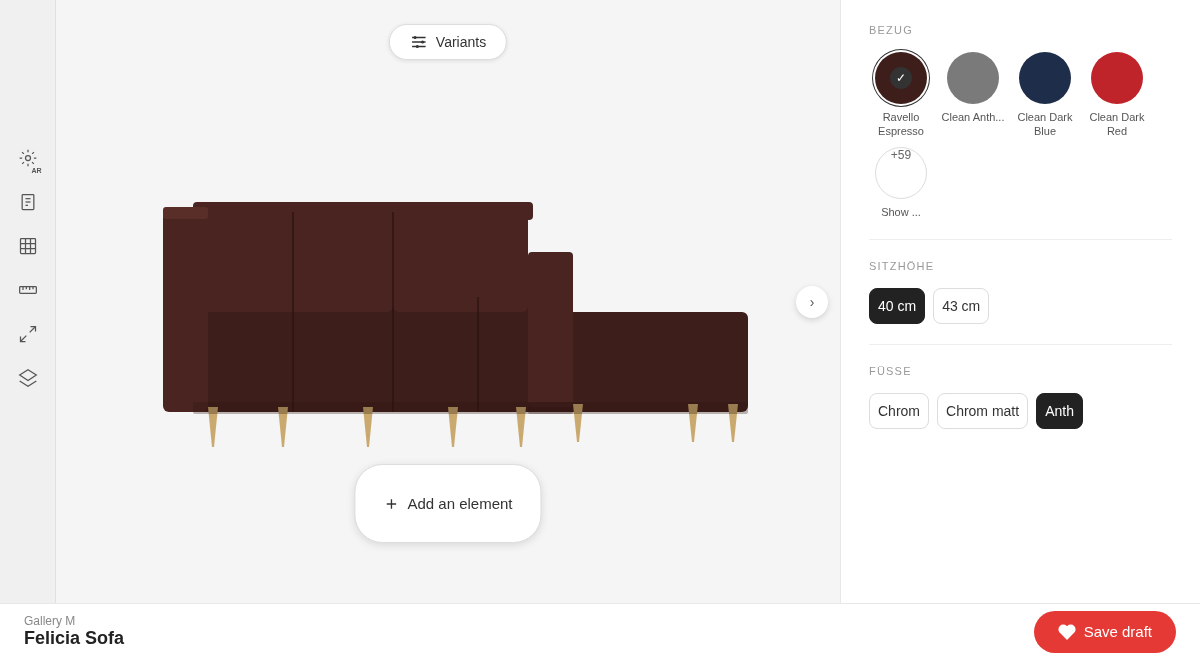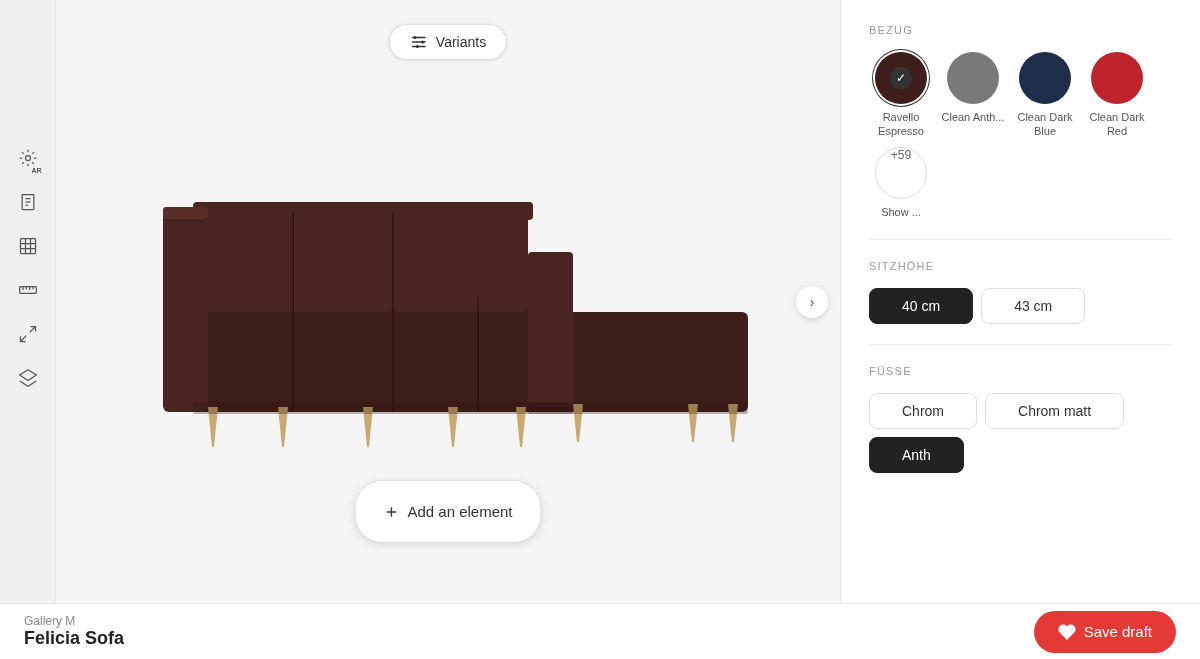--- a/index.html
+++ b/index.html
@@ -102,21 +102,21 @@
     }
 
     .add-element-btn {
       position: absolute;
       bottom: 60px;
       left: 50%;
       transform: translateX(-50%);
       background: white;
       border: 1px solid #ddd;
       border-radius: 28px;
-      padding: 22px 28px;
+      padding: 30px 28px;
       display: flex;
       align-items: center;
       gap: 8px;
       cursor: pointer;
       font-size: 15px;
       color: #333;
       font-weight: 500;
       box-shadow: 0 2px 8px rgba(0,0,0,0.12);
     }
 
@@ -224,21 +224,21 @@
       margin: 20px 0;
     }
 
     .option-buttons {
       display: flex;
       gap: 8px;
       flex-wrap: wrap;
     }
 
     .opt-btn {
-      padding: 9px 32px;
+      padding: 9px 8px;
       border-radius: 8px;
       border: 1px solid #ddd;
       background: white;
       font-size: 14px;
       color: #333;
       cursor: pointer;
       font-weight: 400;
     }
 
     .opt-btn.active {

